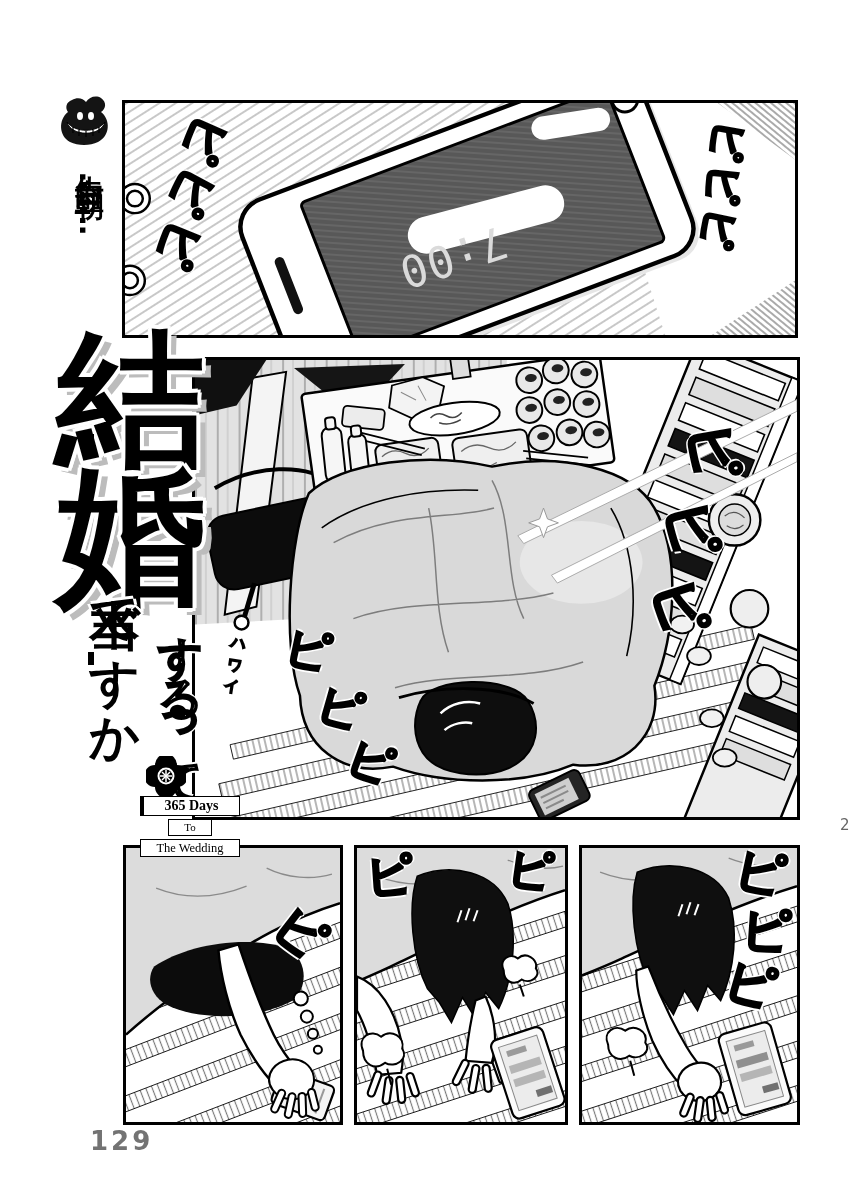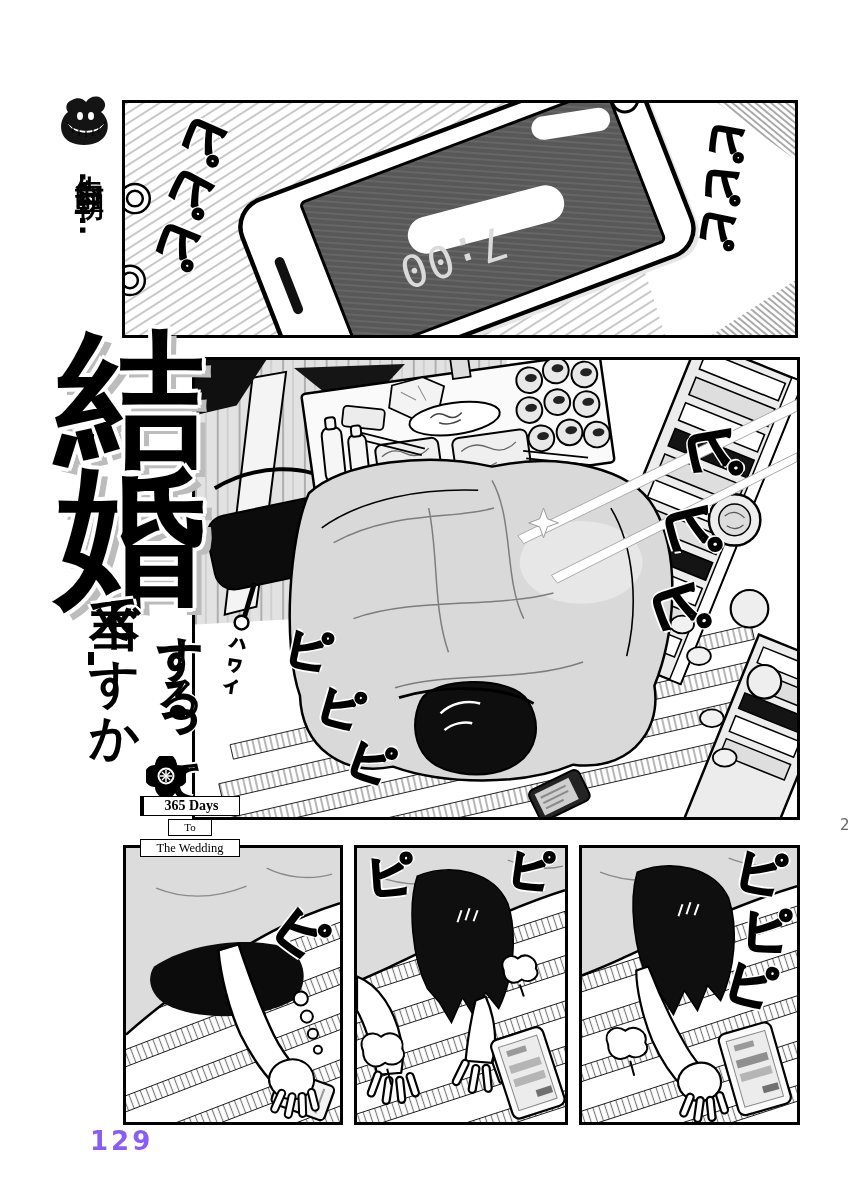--- a/index.html
+++ b/index.html
@@ -38,21 +38,21 @@
   
   .fx{position:absolute;z-index:6;font-weight:bold;line-height:1;color:#fff;
       -webkit-text-stroke:2.5px #000;
       text-shadow:-3px 0 0 #fff,3px 0 0 #fff,0 -3px 0 #fff,0 3px 0 #fff;}
   .fx-col{display:flex;flex-direction:column;align-items:center;}
   .clock{position:absolute;left:398px;top:232px;z-index:6;font-family:"DejaVu Sans Mono",monospace;
       font-size:44px;letter-spacing:1px;color:#dadada;transform:rotate(162deg);}
   .mag-title{position:absolute;left:226px;top:630px;z-index:6;font-size:15px;font-weight:bold;
       letter-spacing:2px;color:#fff;-webkit-text-stroke:1.5px #000;transform:rotate(9deg);}
   .pagenum{position:absolute;left:90px;top:1126px;font-size:26px;font-weight:600;
-      letter-spacing:3px;color:#8b5cf6;}
+      letter-spacing:3px;color:#737373;}
   .corner2{position:absolute;left:840px;top:816px;font-size:15px;color:#666;}
 </style>
 </head>
 <body>
 
 <div class="page">
 
   <svg class="mascot" width="56" height="58" viewBox="0 0 56 58">
     <path d="M28,8 C31,3 38,1 43,4 C49,8 48,15 43,18 C53,26 52,42 40,48 C32,52 20,52 12,48 C1,42 0,26 10,18 C7,14 8,8 14,6 C19,3 25,4 28,8 Z" fill="#141414"></path>
     <ellipse cx="22" cy="22" rx="3" ry="4" fill="#fff"></ellipse>

